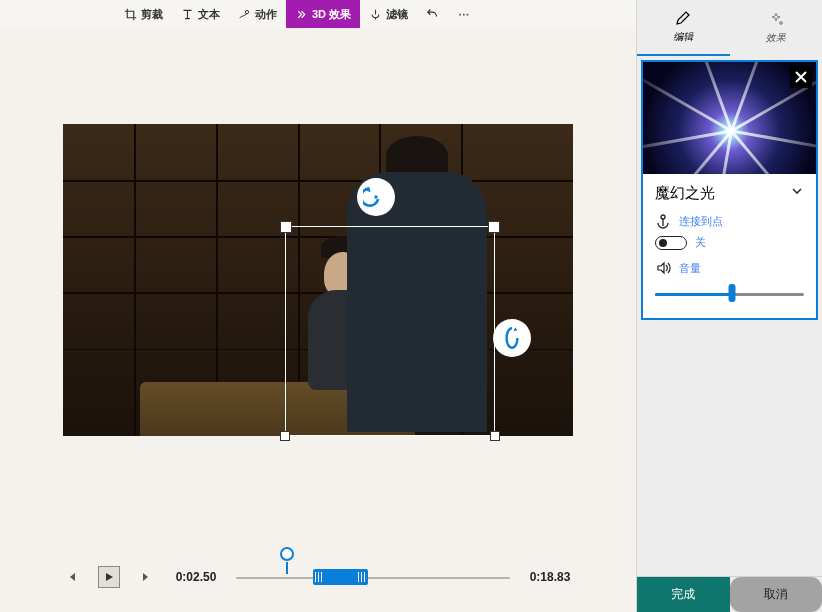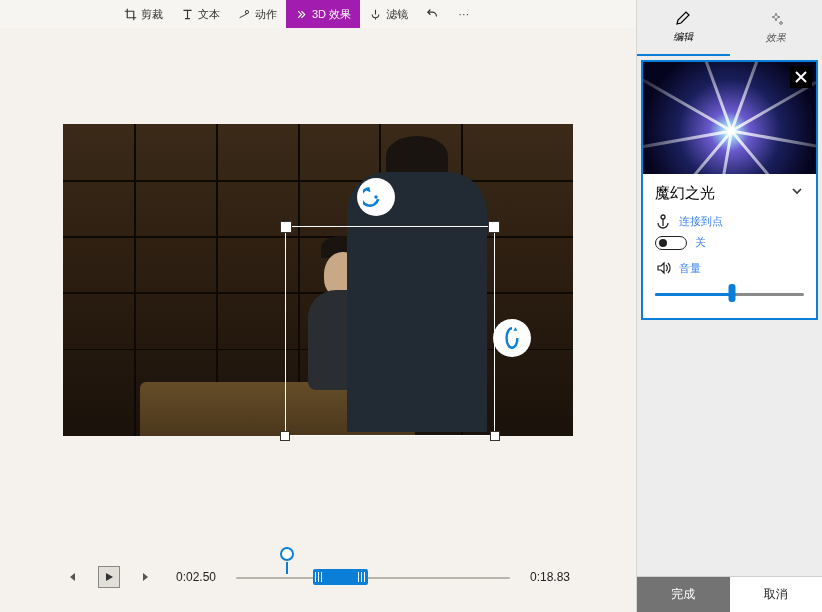--- a/index.html
+++ b/index.html
@@ -1,17 +1,17 @@
 <!DOCTYPE html>
 <html><head>
 <meta charset="utf-8">
 <style>
 * { box-sizing: border-box; margin: 0; padding: 0; font-family: "Segoe UI", "Microsoft YaHei", sans-serif; }
 body { width: 822px; height: 612px; background: #f5f2ed; display: flex; overflow: hidden; }
-.main { width: 636px; height: 612px; display: flex; flex-direction: column; }
+.main { width: 636px; height: 612px; display: flex; flex-direction: column; font-weight: bold; }
 .toolbar { height: 28px; background: #f7f5f1; display: flex; align-items: center; padding-left: 115px; font-size: 11px; color: #333; }
 .tool-item { display: flex; align-items: center; padding: 0 9px; height: 28px; cursor: pointer; gap: 4px; }
 .tool-item.active { background: #a21caf; color: #fff; }
 .tool-item .ico { width: 13px; height: 13px; position: relative; }
 .undo-item { padding: 0 9px; cursor: pointer; }
 .preview-area { flex: 1; display: flex; align-items: center; justify-content: center; }
 .video-frame { width: 510px; height: 312px; background: #1a120b; position: relative; margin-top: -10px; }
 .bookshelf { position: absolute; inset: 0; background: linear-gradient(180deg, #3b2a18 0%, #2b1d10 50%, #1a120b 100%); }
 .shelf-col { position: absolute; top: 0; bottom: 0; width: 2px; background: #0e0905; }
 .shelf-row { position: absolute; left: 0; right: 0; height: 1.5px; background: #0e0905; }
@@ -60,22 +60,22 @@
 .erow { display: flex; align-items: center; gap: 8px; font-size: 11px; margin-bottom: 6px; color: #3b82f6; }
 .erow .eico { width: 16px; height: 16px; }
 .toggle { width: 32px; height: 14px; border: 1px solid #222; border-radius: 8px; position: relative; cursor: pointer; }
 .toggle::after { content: ""; position: absolute; width: 8px; height: 8px; border-radius: 50%; background: #222; top: 2.5px; left: 2.5px; }
 .slider { margin-top: 6px; height: 22px; position: relative; }
 .slider-line { position: absolute; left: 0; right: 0; top: 50%; height: 3px; background: #8a8a8a; border-radius: 2px; }
 .slider-fill { position: absolute; left: 0; top: 50%; height: 3px; background: #0b7fd7; border-radius: 2px; }
 .slider-thumb { position: absolute; top: 50%; transform: translate(-50%,-50%); width: 7px; height: 18px; background: #0b7fd7; border-radius: 3px; }
 .side-footer { margin-top: auto; height: 36px; display: flex; border-top: 1px solid #d0d0d0; }
 .fbtn { flex: 1; display: flex; align-items: center; justify-content: center; font-size: 12px; cursor: pointer; }
-.fbtn.primary { background: #737373; color: #fff; }
-.fbtn.secondary { background: #ffffff; color: #222; }
+.fbtn.primary { background: #0f766e; color: #fff; }
+.fbtn.secondary { background: #a3a3a3; color: #222; border-radius: 11px; }
 </style>
 </head>
 <body>
 
 <div class="main">
   <div class="toolbar">
     <div class="tool-item">
       <span class="ico">
         <svg viewBox="0 0 16 16">
             <path d="M4 1v11h11M1 4h11v11" stroke="currentColor" fill="none" stroke-width="1.4"></path>

